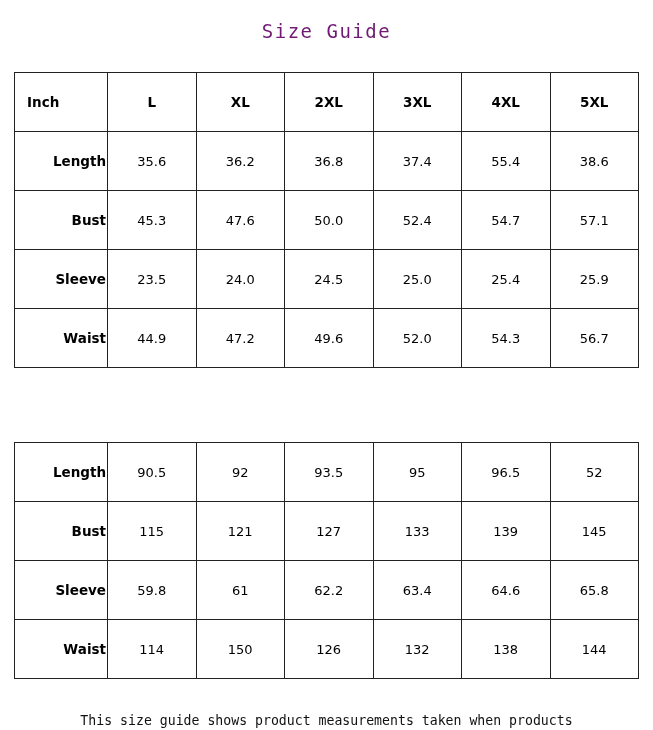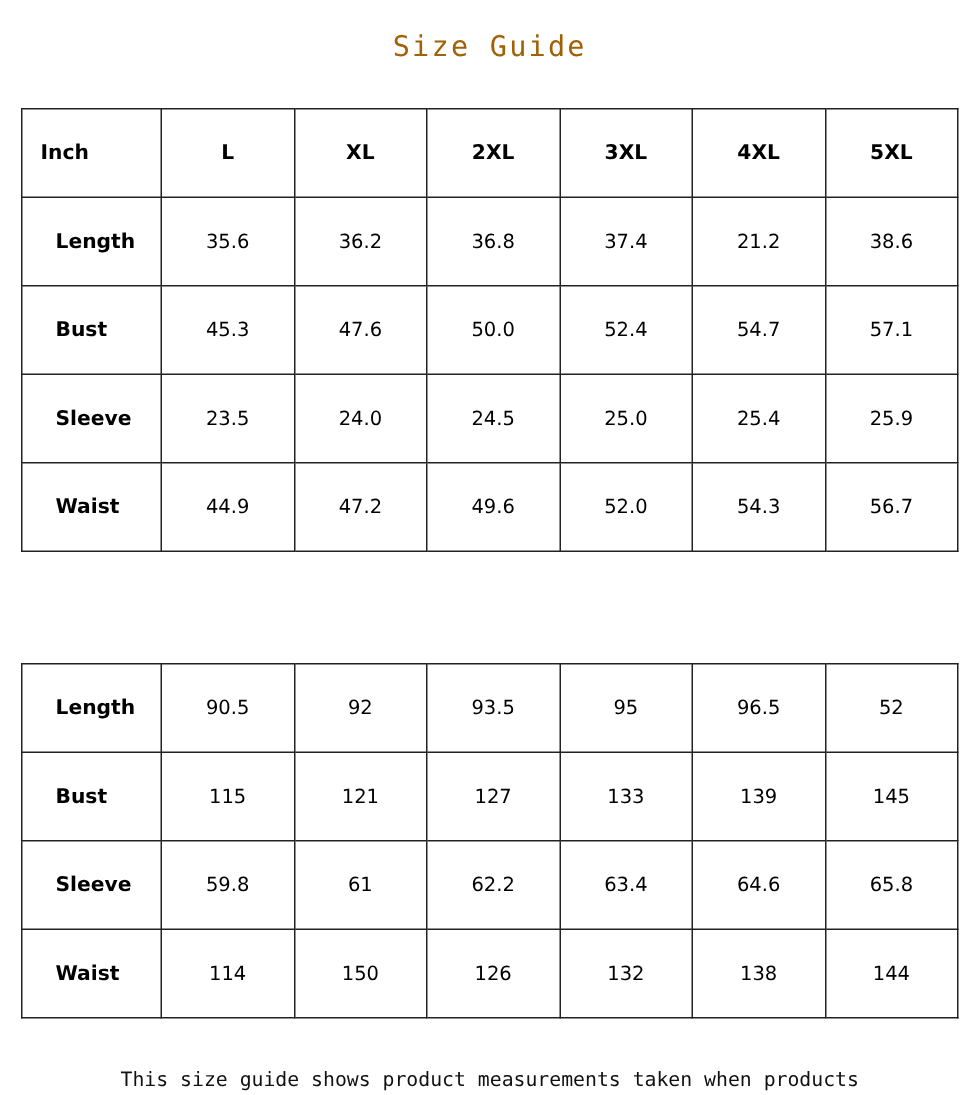--- a/index.html
+++ b/index.html
@@ -20,21 +20,21 @@
     position: relative;
     box-sizing: border-box;
   }
   .guide-title {
     font-family: "DejaVu Sans Mono", monospace;
     font-size: 19px;
     letter-spacing: 1.5px;
     text-align: center;
     padding-top: 20px;
     padding-bottom: 14px;
-    color: #a16207;
+    color: #701a75;
   }
   table.size-table {
     width: 625px;
     margin: 16px auto;
     border-collapse: collapse;
     table-layout: fixed;
   }
   table.size-table td {
     border: 1px solid #222222;
     text-align: center;
@@ -43,21 +43,21 @@
     font-size: 13px;
     font-family: "DejaVu Sans", sans-serif;
   }
   table.size-table td.head-cell {
     font-weight: bold;
     font-size: 13.5px;
   }
   table.size-table td.row-label {
     font-weight: bold;
     font-size: 13.5px;
-    text-align: left;
+    text-align: right;
     padding-left: 22px;
   }
   table.size-table td.unit-label {
     font-weight: bold;
     font-size: 13.5px;
     text-align: left;
     padding-left: 12px;
   }
   .first-col { width: 93px; }
   .gap {
@@ -100,21 +100,21 @@
         <td class="head-cell">3XL</td>
         <td class="head-cell">4XL</td>
         <td class="head-cell">5XL</td>
       </tr>
       <tr>
         <td class="row-label">Length</td>
         <td>35.6</td>
         <td>36.2</td>
         <td>36.8</td>
         <td>37.4</td>
-        <td>21.2</td>
+        <td>55.4</td>
         <td>38.6</td>
       </tr>
       <tr>
         <td class="row-label">Bust</td>
         <td>45.3</td>
         <td>47.6</td>
         <td>50.0</td>
         <td>52.4</td>
         <td>54.7</td>
         <td>57.1</td>

